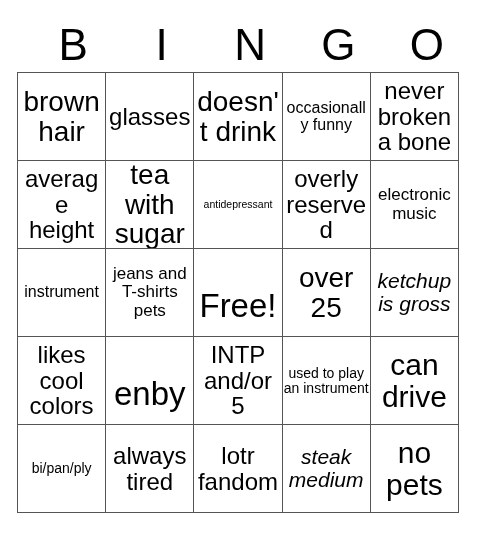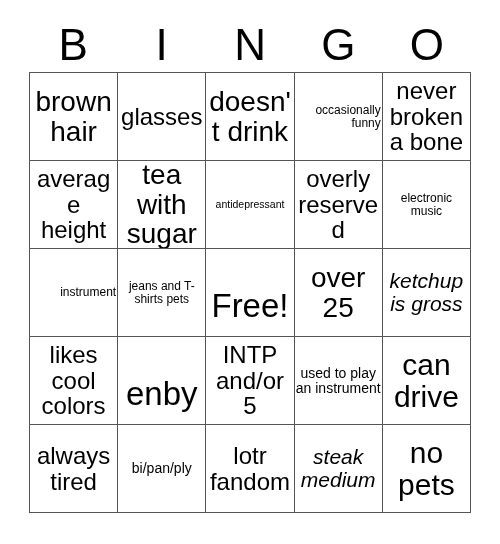--- a/index.html
+++ b/index.html
@@ -40,21 +40,21 @@
     line-height: 48px;
     font-weight: 400;
     letter-spacing: 0px;
     color: #000000;
     user-select: none;
   }
 
   
   .grid {
     position: absolute;
-    left: 29px;
+    left: 17px;
     top: 72px;
     width: 442px;
     height: 441px;
     display: grid;
     grid-template-columns: repeat(5, 1fr);
     grid-template-rows: repeat(5, 1fr);
     border-top: 1px solid #555555;
     border-left: 1px solid #555555;
     box-sizing: border-box;
     background: #ffffff;
@@ -79,23 +79,23 @@
     color: #000000;
     word-wrap: break-word;
   }
 
   
   .s-xxl { font-size: 33px; margin-top: 28px; }
   .s-xl  { font-size: 30px; }
   .s-l   { font-size: 28px; }
   .s-m   { font-size: 24px; }
   .s-s   { font-size: 21px; font-style: italic; }
-  .s-xs  { font-size: 12px; }
+  .s-xs  { font-size: 17px; }
   .s-xxs { font-size: 14px; }
-  .s-t   { font-size: 12px; text-align: right; }
+  .s-t   { font-size: 16px; }
   .s-tt  { font-size: 10.5px; }
 </style>
 </head>
 <body>
 
 <div id="card">
 
   <div class="header-row">
     <div class="header-cell">B</div>
     <div class="header-cell">I</div>
@@ -159,24 +159,24 @@
       <div class="cell">
         <span class="cell-text s-m">INTP and/or 5</span>
       </div>
       <div class="cell">
         <span class="cell-text s-xxs">used to play an instrument</span>
       </div>
       <div class="cell">
         <span class="cell-text s-xl">can drive</span>
       </div>
       <div class="cell">
-        <span class="cell-text s-m">always tired</span>
+        <span class="cell-text s-xxs">bi/pan/ply</span>
       </div>
       <div class="cell">
-        <span class="cell-text s-xxs">bi/pan/ply</span>
+        <span class="cell-text s-m">always tired</span>
       </div>
       <div class="cell">
         <span class="cell-text s-m">lotr fandom</span>
       </div>
       <div class="cell">
         <span class="cell-text s-s">steak medium</span>
       </div>
       <div class="cell">
         <span class="cell-text s-xl">no pets</span>
       </div>

